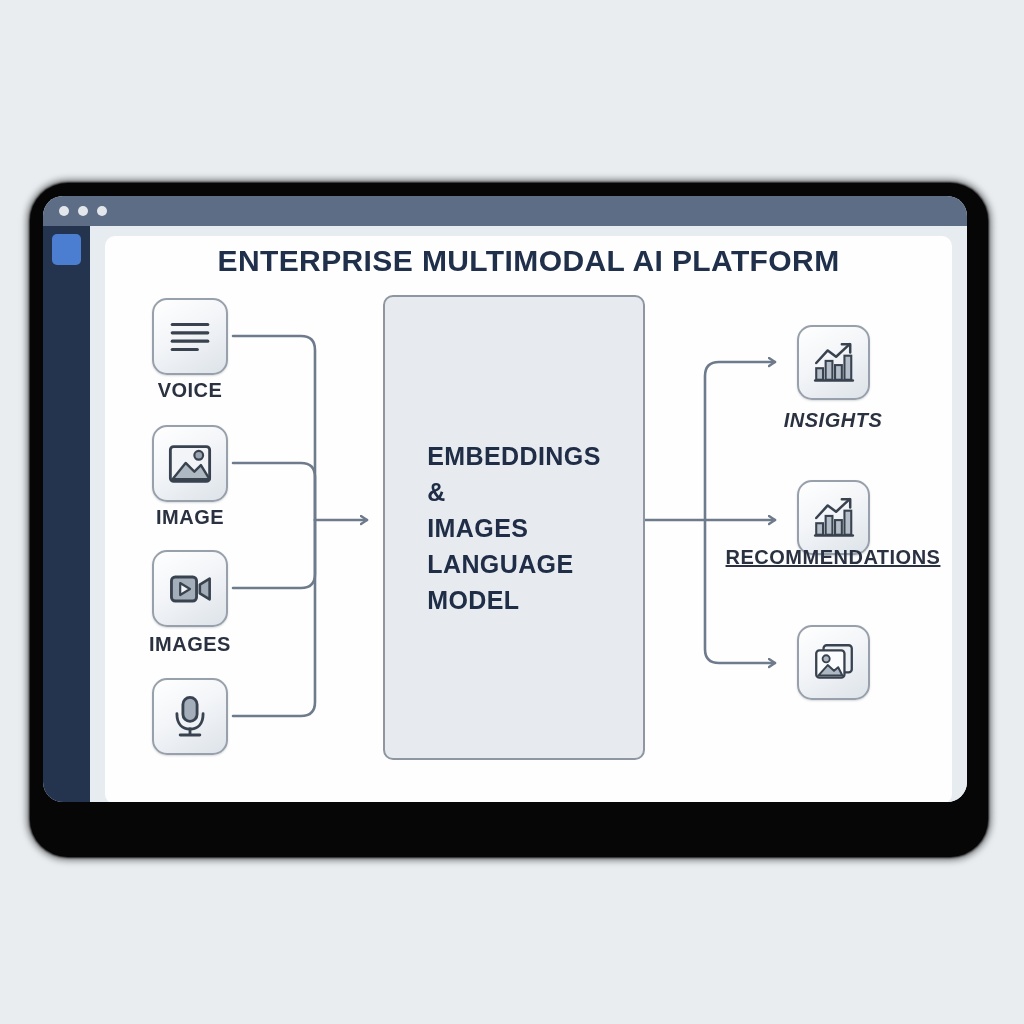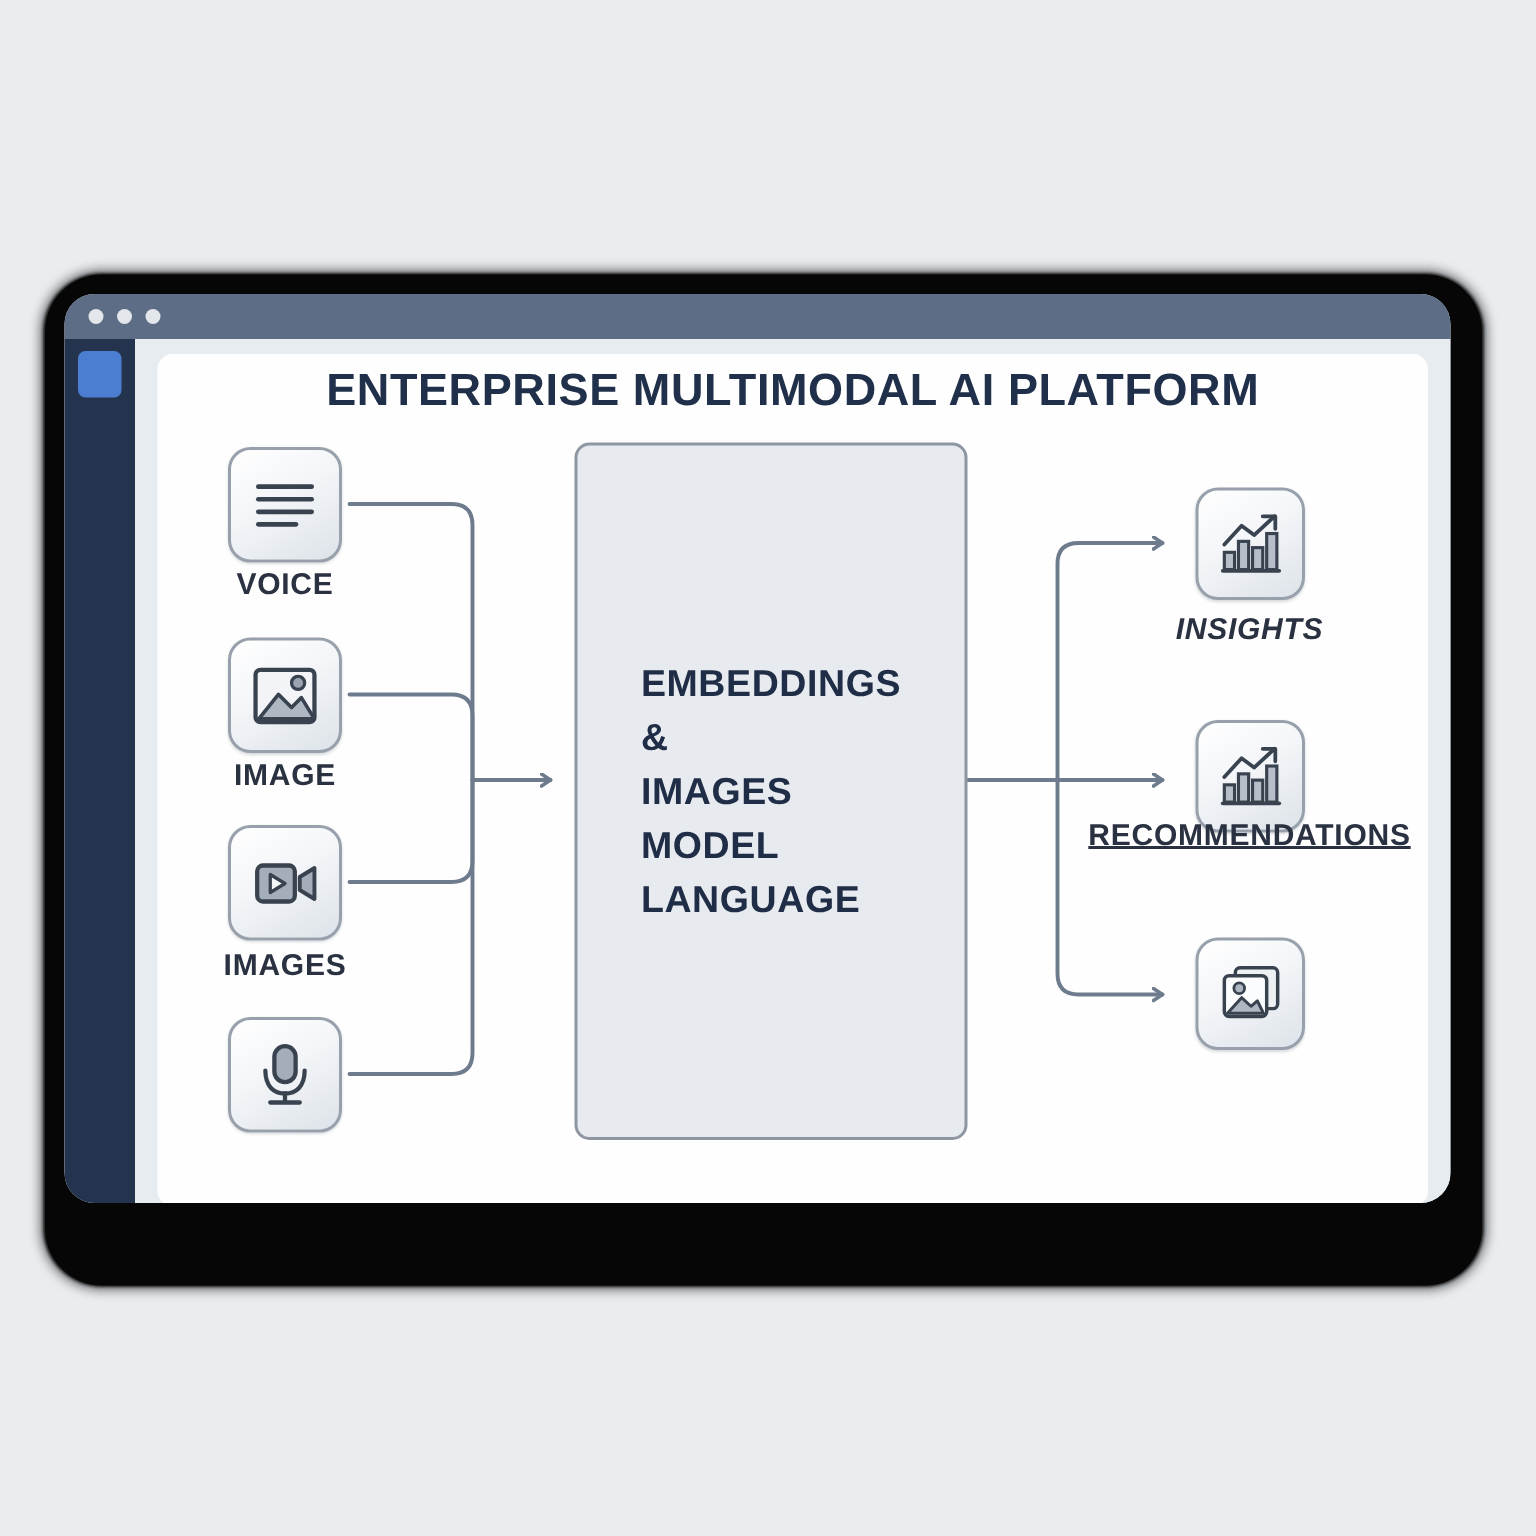--- a/index.html
+++ b/index.html
@@ -189,22 +189,22 @@
               <line x1="22" y1="33" x2="22" y2="38" stroke="#39424f" stroke-width="2.6" stroke-linecap="round"></line>
               <line x1="13" y1="38.5" x2="31" y2="38.5" stroke="#39424f" stroke-width="2.6" stroke-linecap="round"></line>
             </svg>
           </div>
 
           <div class="center-box">
             <div class="center-text">
               <div>EMBEDDINGS</div>
               <div>&amp;</div>
               <div>IMAGES</div>
+              <div>LANGUAGE</div>
               <div>MODEL</div>
-              <div>LANGUAGE</div>
             </div>
           </div>
 
           <div class="tile out" style="left:692px; top:89px;">
             <svg width="46" height="46" viewBox="0 0 44 44">
               <g fill="#b6bfc9" stroke="#39424f" stroke-width="2">
                 <rect x="5" y="27" width="6.5" height="11"></rect>
                 <rect x="14" y="20" width="6.5" height="18"></rect>
                 <rect x="23" y="24" width="6.5" height="14"></rect>
                 <rect x="32" y="15" width="6.5" height="23"></rect>

